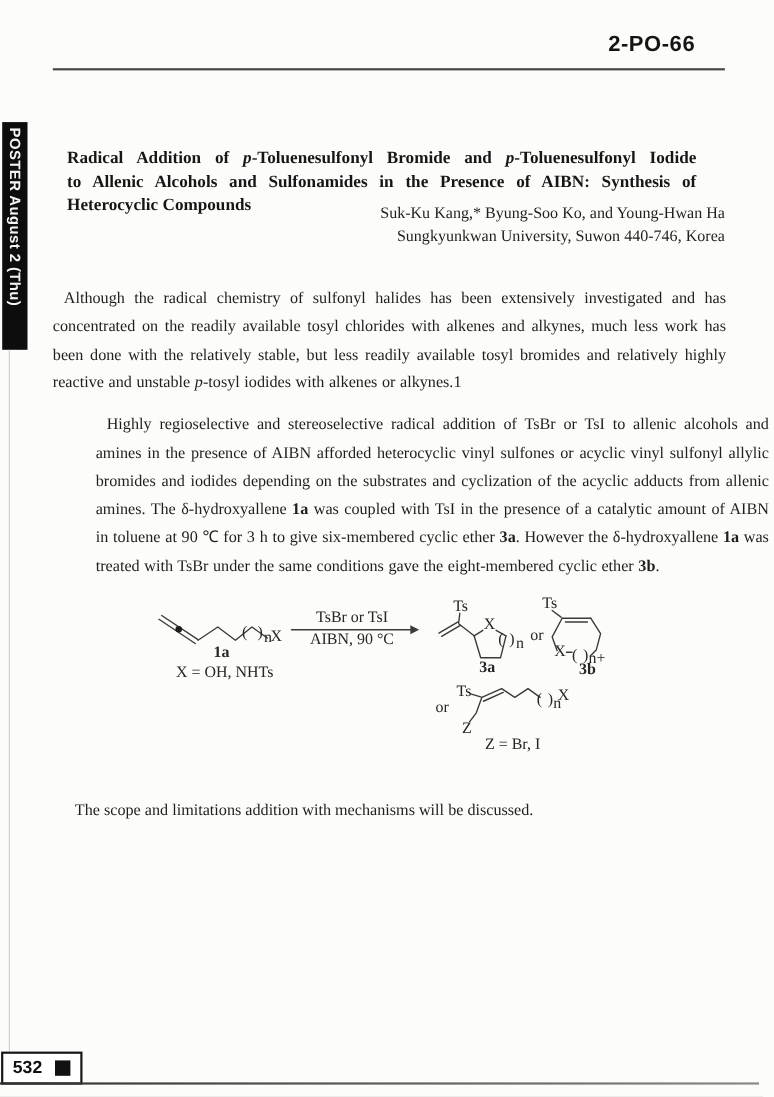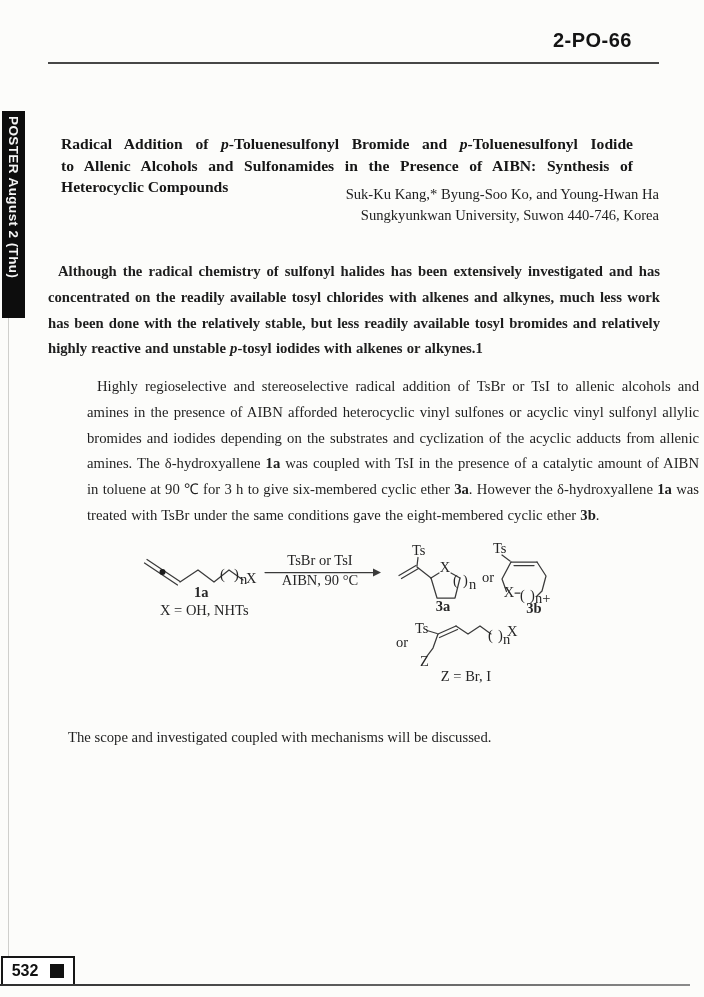--- a/index.html
+++ b/index.html
@@ -21,21 +21,21 @@
 
   .title{position:absolute;left:61px;top:104px;width:572px;font-weight:bold;
         font-size:15.6px;line-height:21.6px;color:#161616;margin-top:29px;}
   .tjust{text-align:justify;text-align-last:justify;}
 
   .byline{position:absolute;left:48px;top:184px;width:611px;text-align:right;
         font-size:14.6px;line-height:21.4px;}
 
   .para{position:absolute;left:48px;width:612px;font-size:14.7px;line-height:25.8px;
         text-align:justify;text-indent:10px;word-spacing:.5px;}
-  .para-1{top:259px;font-weight:bold;}
+  .para-1{top:259px;}
   .para-2{top:374px;margin-left:39px;}
 
   .closing{position:absolute;left:48px;top:729px;width:612px;font-size:14.7px;text-indent:20px;}
   .reference{position:absolute;left:48px;top:775px;width:612px;font-size:14.7px;}
 
   .it{font-style:italic;}
   .bd{font-weight:bold;}
 
   .scheme{position:absolute;left:130px;top:540px;width:420px;height:150px;}
   .scheme text{font-family:"Liberation Serif",serif;fill:#262626;font-size:14.5px;}
@@ -149,21 +149,21 @@
       <text class="s-p2" x="358" y="100">(</text>
       <text class="s-p2" x="368" y="100">)</text>
       <text class="s-n2" x="373" y="104">n</text>
       <text x="377" y="96">X</text>
       <path class="bond" d="M308,94 L303,108 L297,116"></path>
       <text x="290" y="126">Z</text>
       <text class="mid" x="336" y="141">Z = Br, I</text>
     </g>
   </svg>
 
-  <div class="closing">The scope and investigated coupled with mechanisms will be discussed.</div>
+  <div class="closing">The scope and limitations addition with mechanisms will be discussed.</div>
 
   <div class="page-box">
     <span class="page-num">532</span>
     <span class="page-square"></span>
   </div>
   <div class="bottom-line"></div>
 
 </div>
 
 </body></html>

